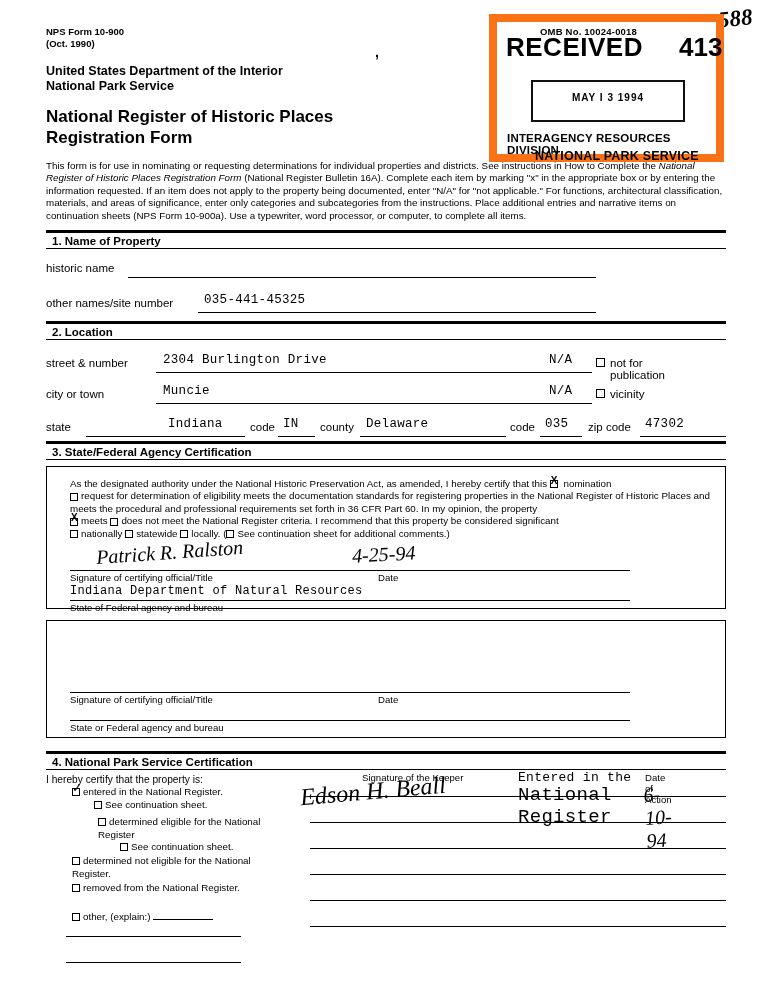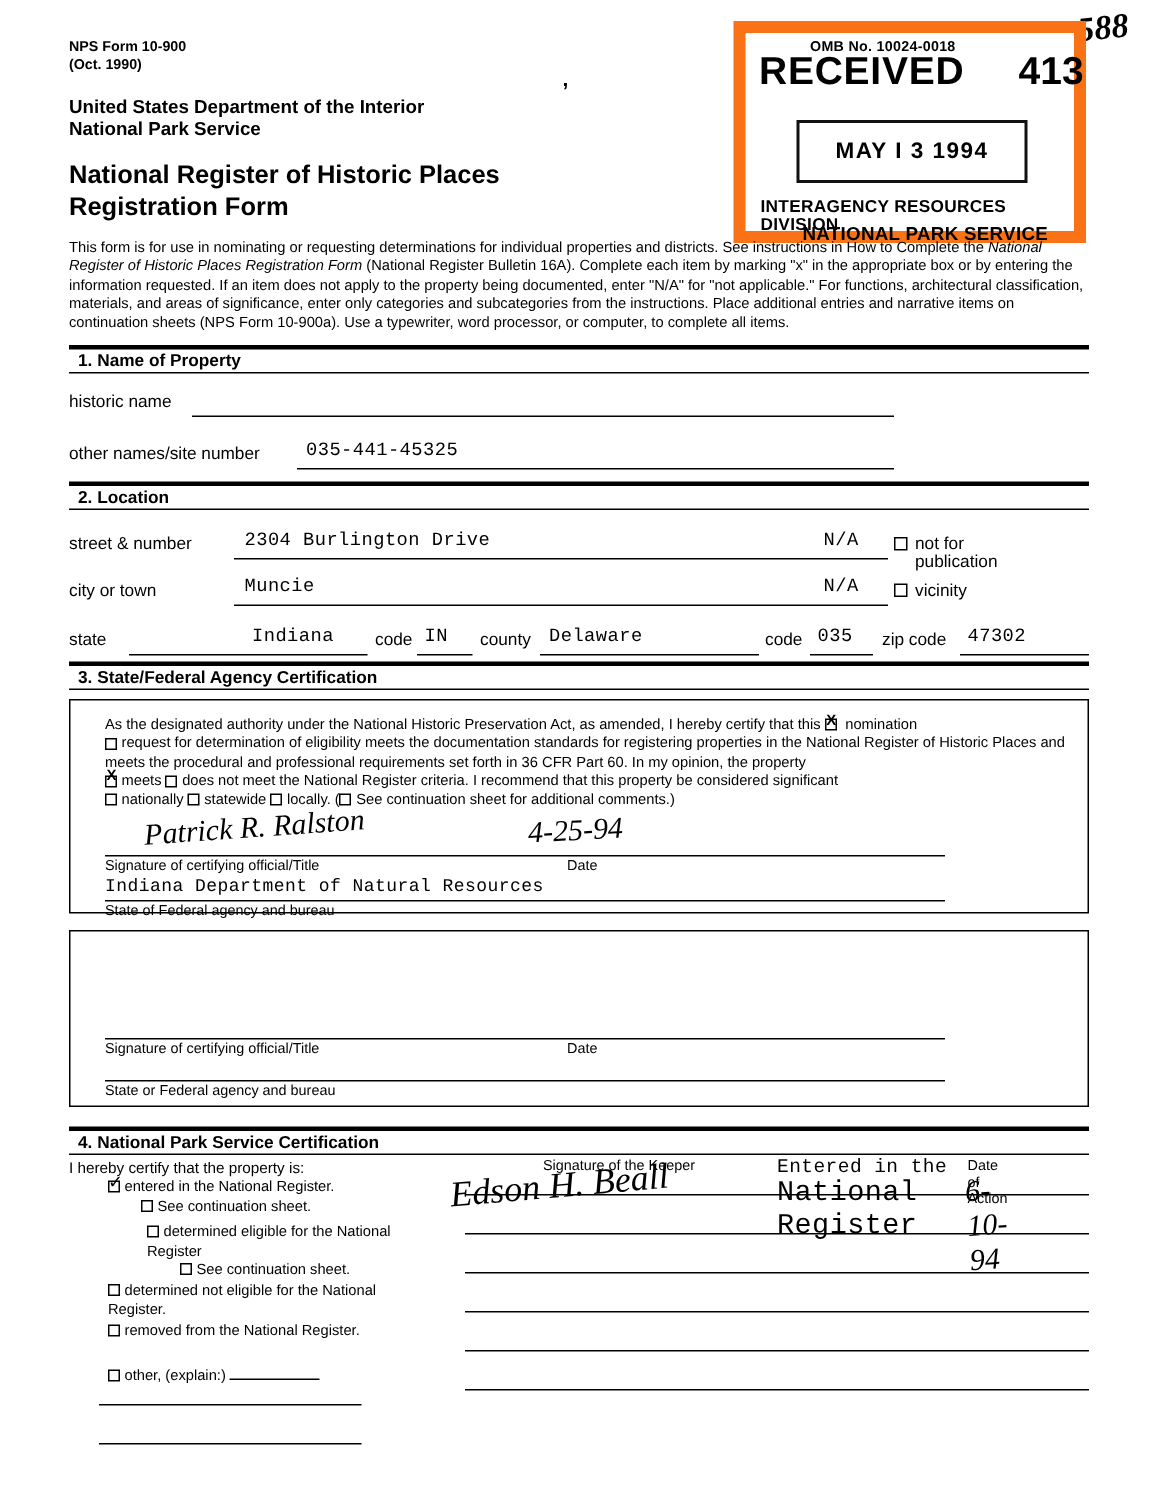--- a/index.html
+++ b/index.html
@@ -91,21 +91,21 @@
     height: 42px;
     border: 2px solid #111;
     box-sizing: border-box;
   }
   .stamp-date {
     position: absolute;
     left: 0;
     top: 10px;
     width: 100%;
     text-align: center;
-    font-size: 15px;
+    font-size: 10px;
     font-weight: bold;
     letter-spacing: 1px;
   }
   .stamp-div1 {
     position: absolute;
     left: 10px;
     top: 110px;
     font-size: 11.5px;
     font-weight: bold;
     letter-spacing: .2px;

